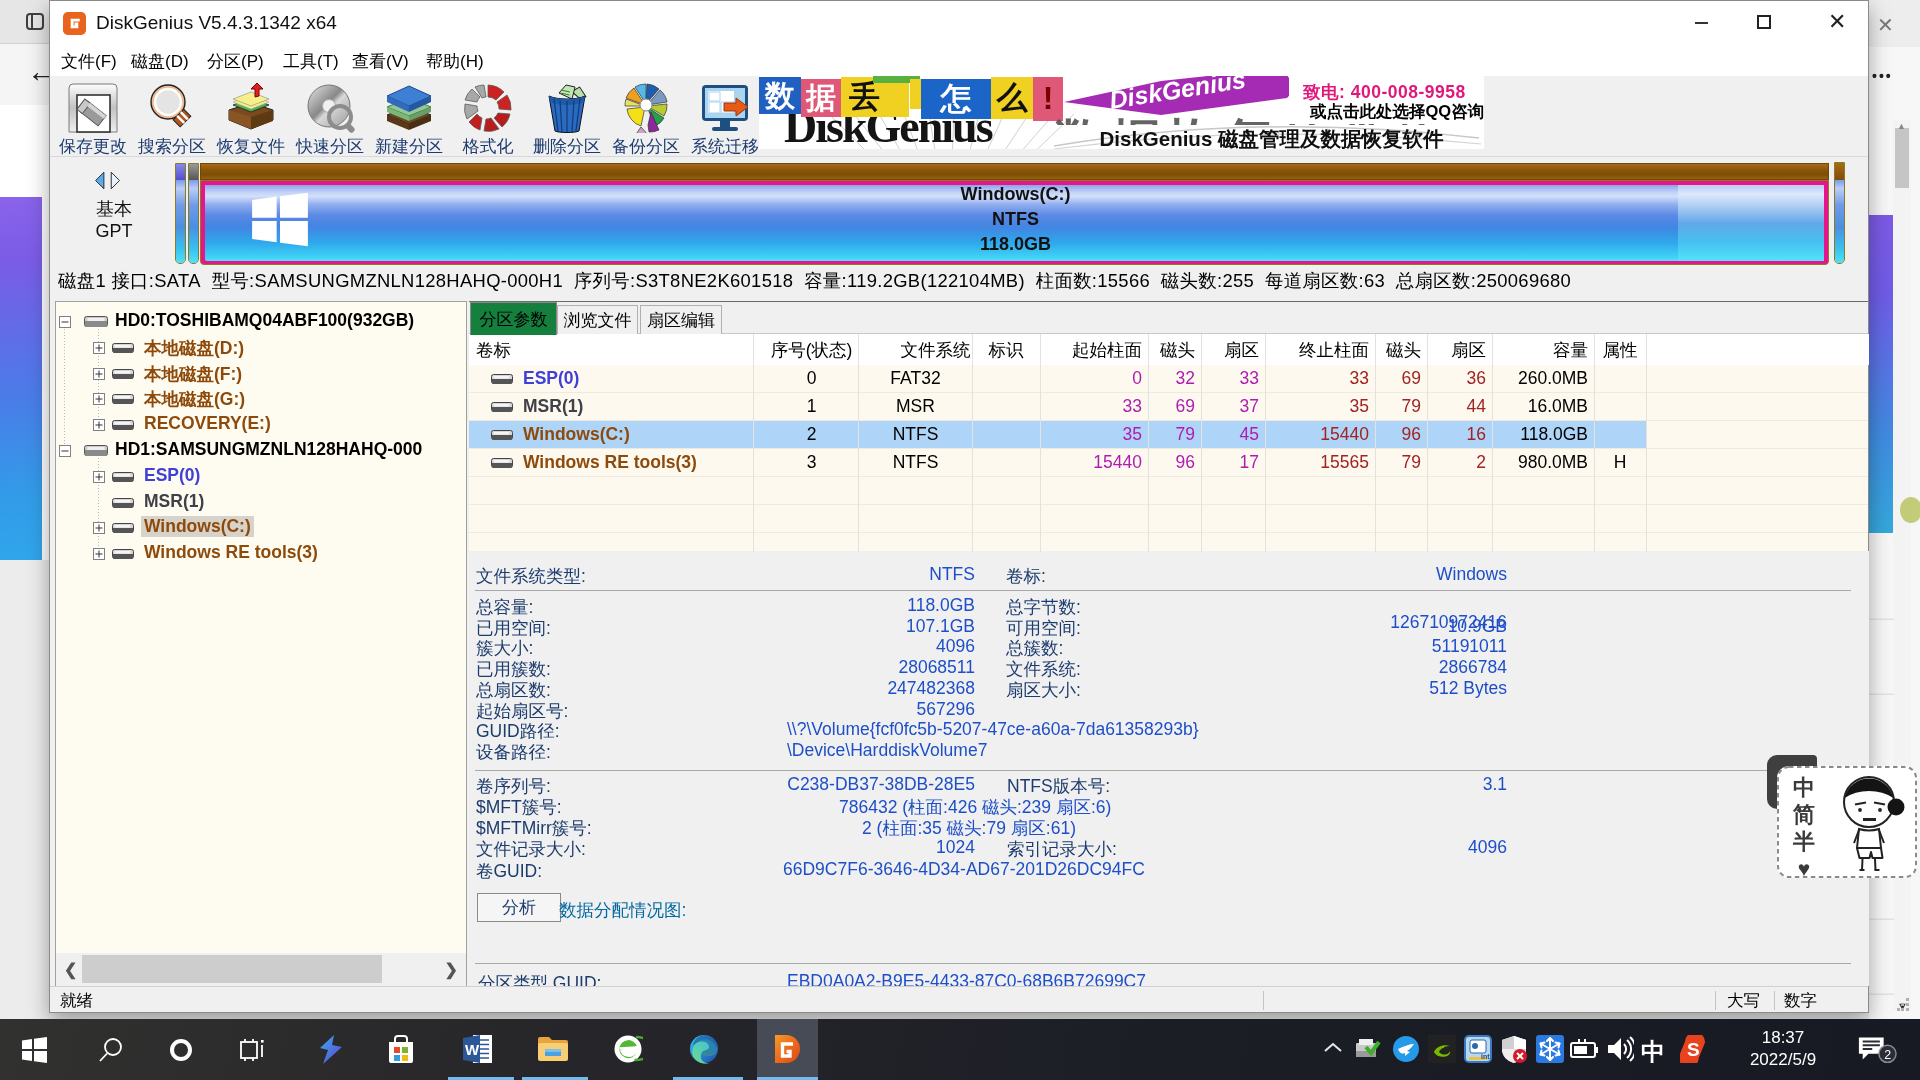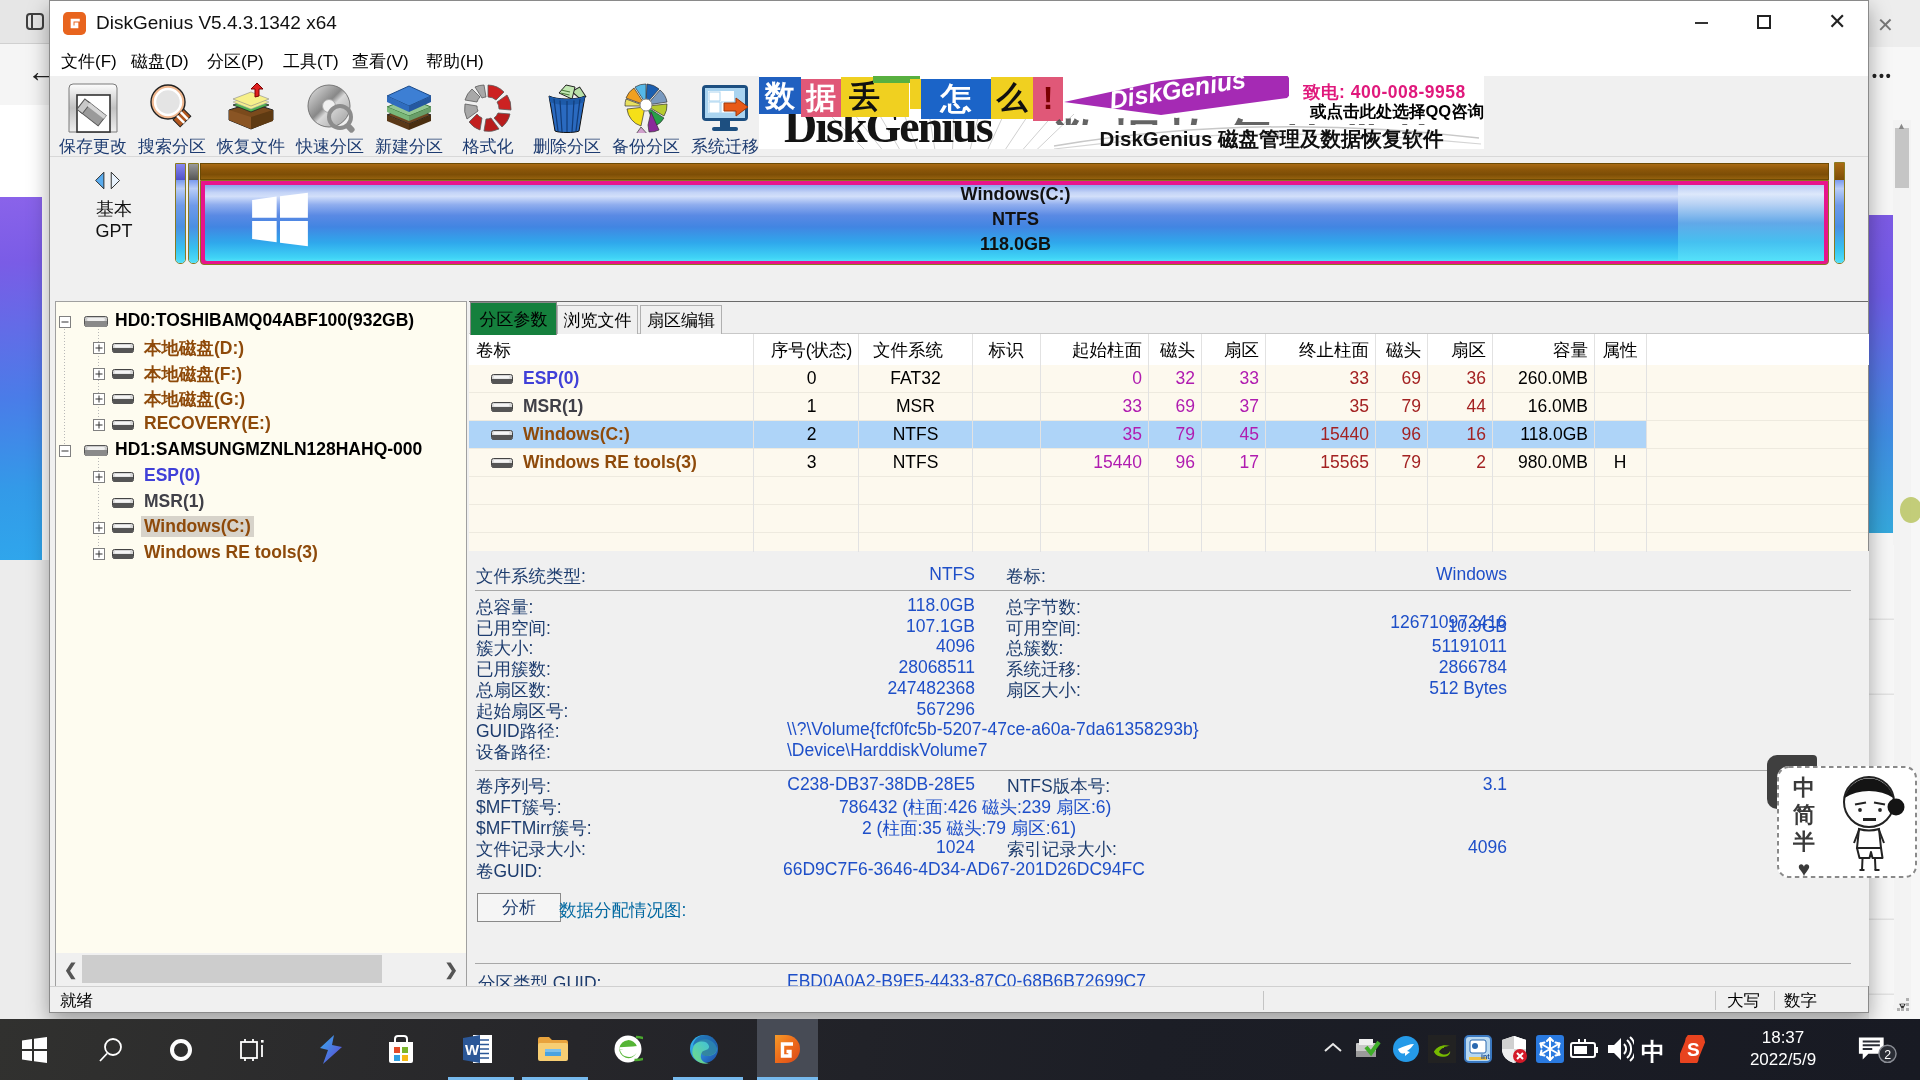--- a/index.html
+++ b/index.html
@@ -363,20 +363,21 @@
         </svg>
         <div id="cpart-label">Windows(C:)<br>NTFS<br>118.0GB</div>
       </div>
     </div>
     <div class="minibar abs" style="left:1784px; top:5px; height:102px;">
         <span class="cap" style="background:linear-gradient(180deg,#a96a14,#7d4e06); height:17px;"></span>
         <span class="body" style="top:17px;"></span>
       </div>
   </div>
 
+  <div id="diskinfo" class="abs">磁盘1 接口:SATA&nbsp; 型号:SAMSUNGMZNLN128HAHQ-000H1&nbsp; 序列号:S3T8NE2K601518&nbsp; 容量:119.2GB(122104MB)&nbsp; 柱面数:15566&nbsp; 磁头数:255&nbsp; 每道扇区数:63&nbsp; 总扇区数:250069680</div>
 
   <div id="treepanel" class="abs">
     <svg width="0" height="0">
         <defs>
       <g id="hddbig">
             <rect x="0.5" y="3.5" width="23" height="10" rx="2" fill="#c9c9c9" stroke="#555" stroke-width="1"></rect>
             <path d="M1 8 h22 v4 a2 2 0 0 1 -2 2 h-18 a2 2 0 0 1 -2 -2 z" fill="#8a8a8a"></path>
             <rect x="3" y="5" width="18" height="3" rx="1.5" fill="#efefef"></rect>
           </g>
       <g id="hddsm">
@@ -494,21 +495,21 @@
 
   <div id="rightpanel" class="abs">
     <div id="tabstrip"></div>
     <div class="tab active" style="left:1px; width:87px;">分区参数</div>
     <div class="tab" style="left:88px; width:81px;">浏览文件</div>
     <div class="tab" style="left:171px; width:82px;">扇区编辑</div>
 
     <div id="thead">
       <span style="left:7px;">卷标</span>
       <span style="left:300px;width:85px;text-align:center;">序号(状态)</span>
-      <span style="left:404px;width:85px;">文件系统</span>
+      <span style="left:424px;width:85px;text-align:center;">文件系统</span>
       <span style="left:503px;width:68px;text-align:center;">标识</span>
       <span style="left:573px;width:100px;text-align:right;padding-left:16px;">起始柱面</span>
       <span style="left:656px;width:70px;text-align:right;">磁头</span>
       <span style="left:720px;width:70px;text-align:right;">扇区</span>
       <span style="left:795px;width:105px;text-align:right;">终止柱面</span>
       <span style="left:882px;width:70px;text-align:right;">磁头</span>
       <span style="left:947px;width:70px;text-align:right;">扇区</span>
       <span style="left:1019px;width:100px;text-align:right;">容量</span>
       <span style="left:1125px;width:52px;text-align:center;">属性</span>
     </div>
@@ -607,21 +608,21 @@
       <span class="dl" style="left:7px;top:64.5px;">已用空间:</span>
         <span class="dv" style="left:306px;top:64.5px;width:200px;text-align:right;">107.1GB</span>
       <span class="dl" style="left:537px;top:64.5px;">可用空间:</span>
         <span class="dv" style="left:838px;top:64.5px;width:200px;text-align:right;">10.9GB</span>
       <span class="dl" style="left:7px;top:84.5px;">簇大小:</span>
         <span class="dv" style="left:306px;top:84.5px;width:200px;text-align:right;">4096</span>
       <span class="dl" style="left:537px;top:84.5px;">总簇数:</span>
         <span class="dv" style="left:838px;top:84.5px;width:200px;text-align:right;">51191011</span>
       <span class="dl" style="left:7px;top:105.5px;">已用簇数:</span>
         <span class="dv" style="left:306px;top:105.5px;width:200px;text-align:right;">28068511</span>
-      <span class="dl" style="left:537px;top:105.5px;">系统迁移:</span>
+      <span class="dl" style="left:537px;top:105.5px;">文件系统:</span>
         <span class="dv" style="left:838px;top:105.5px;width:200px;text-align:right;">2866784</span>
       <span class="dl" style="left:7px;top:126.5px;">总扇区数:</span>
         <span class="dv" style="left:306px;top:126.5px;width:200px;text-align:right;">247482368</span>
       <span class="dl" style="left:537px;top:126.5px;">扇区大小:</span>
         <span class="dv" style="left:838px;top:126.5px;width:200px;text-align:right;">512 Bytes</span>
       <span class="dl" style="left:7px;top:147.5px;">起始扇区号:</span>
         <span class="dv" style="left:306px;top:147.5px;width:200px;text-align:right;">567296</span>
       <span class="dl" style="left:7px;top:167.5px;">GUID路径:</span>
         <span class="dv" style="left:318px;top:167.5px;">\\?\Volume{fcf0fc5b-5207-47ce-a60a-7da61358293b}</span>
       <span class="dl" style="left:7px;top:188.5px;">设备路径:</span>

